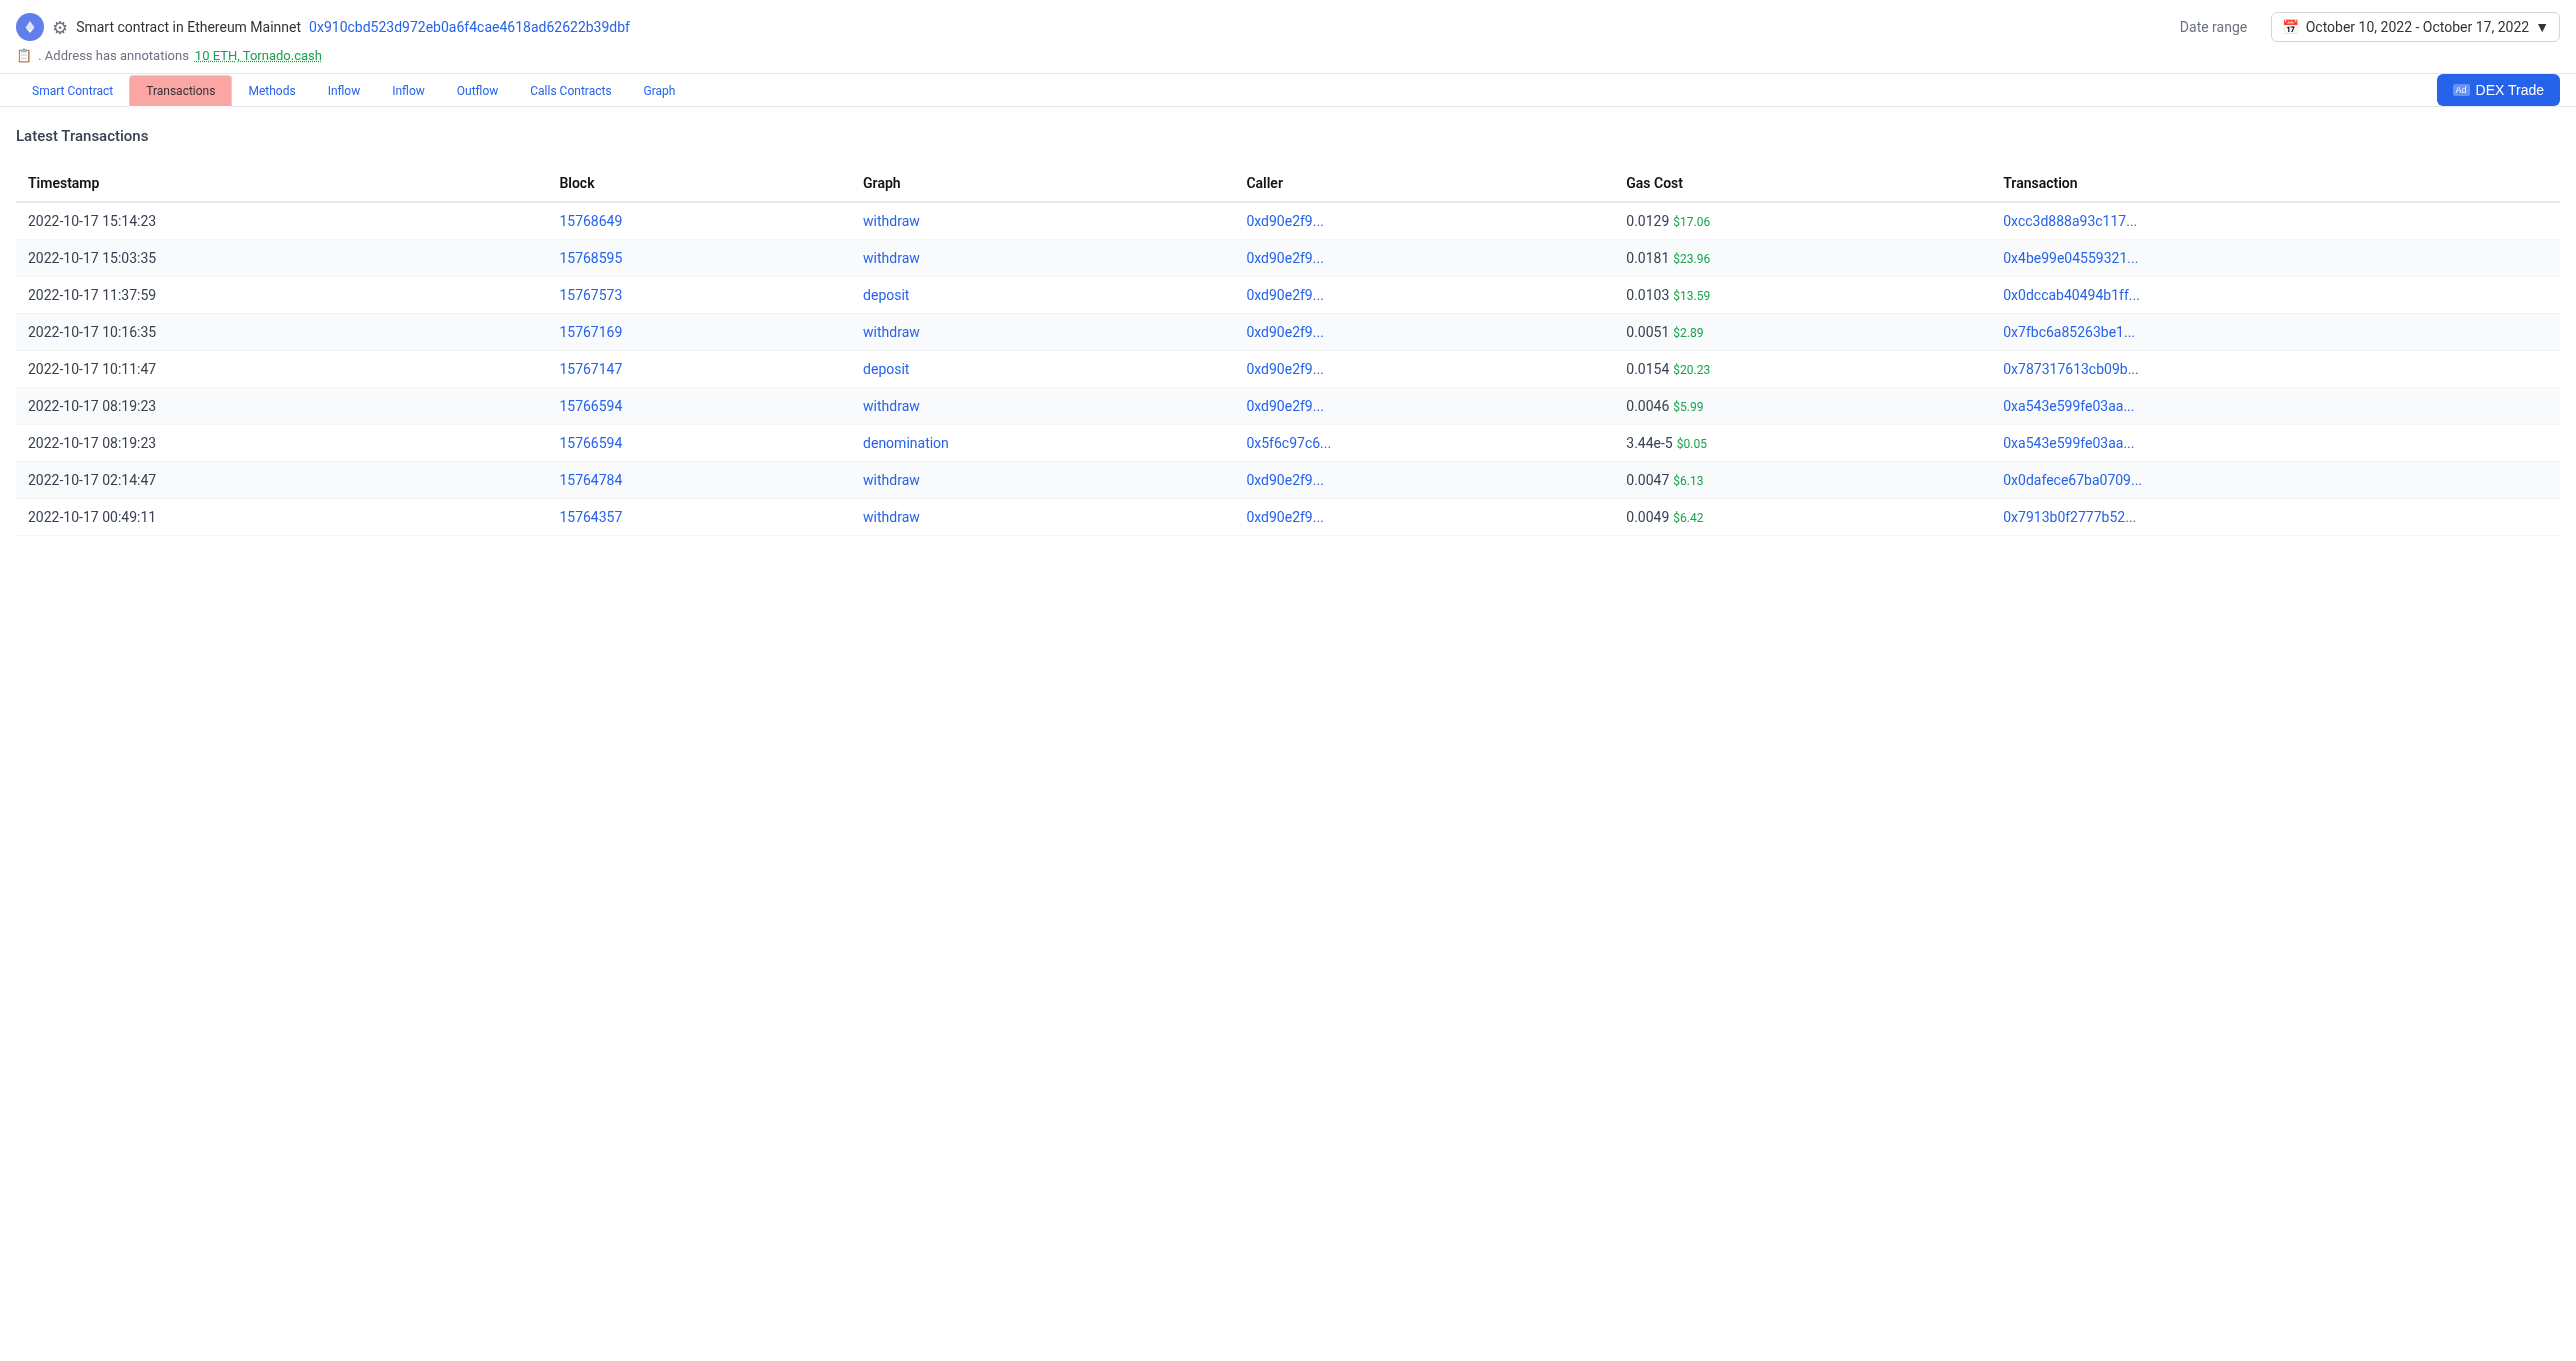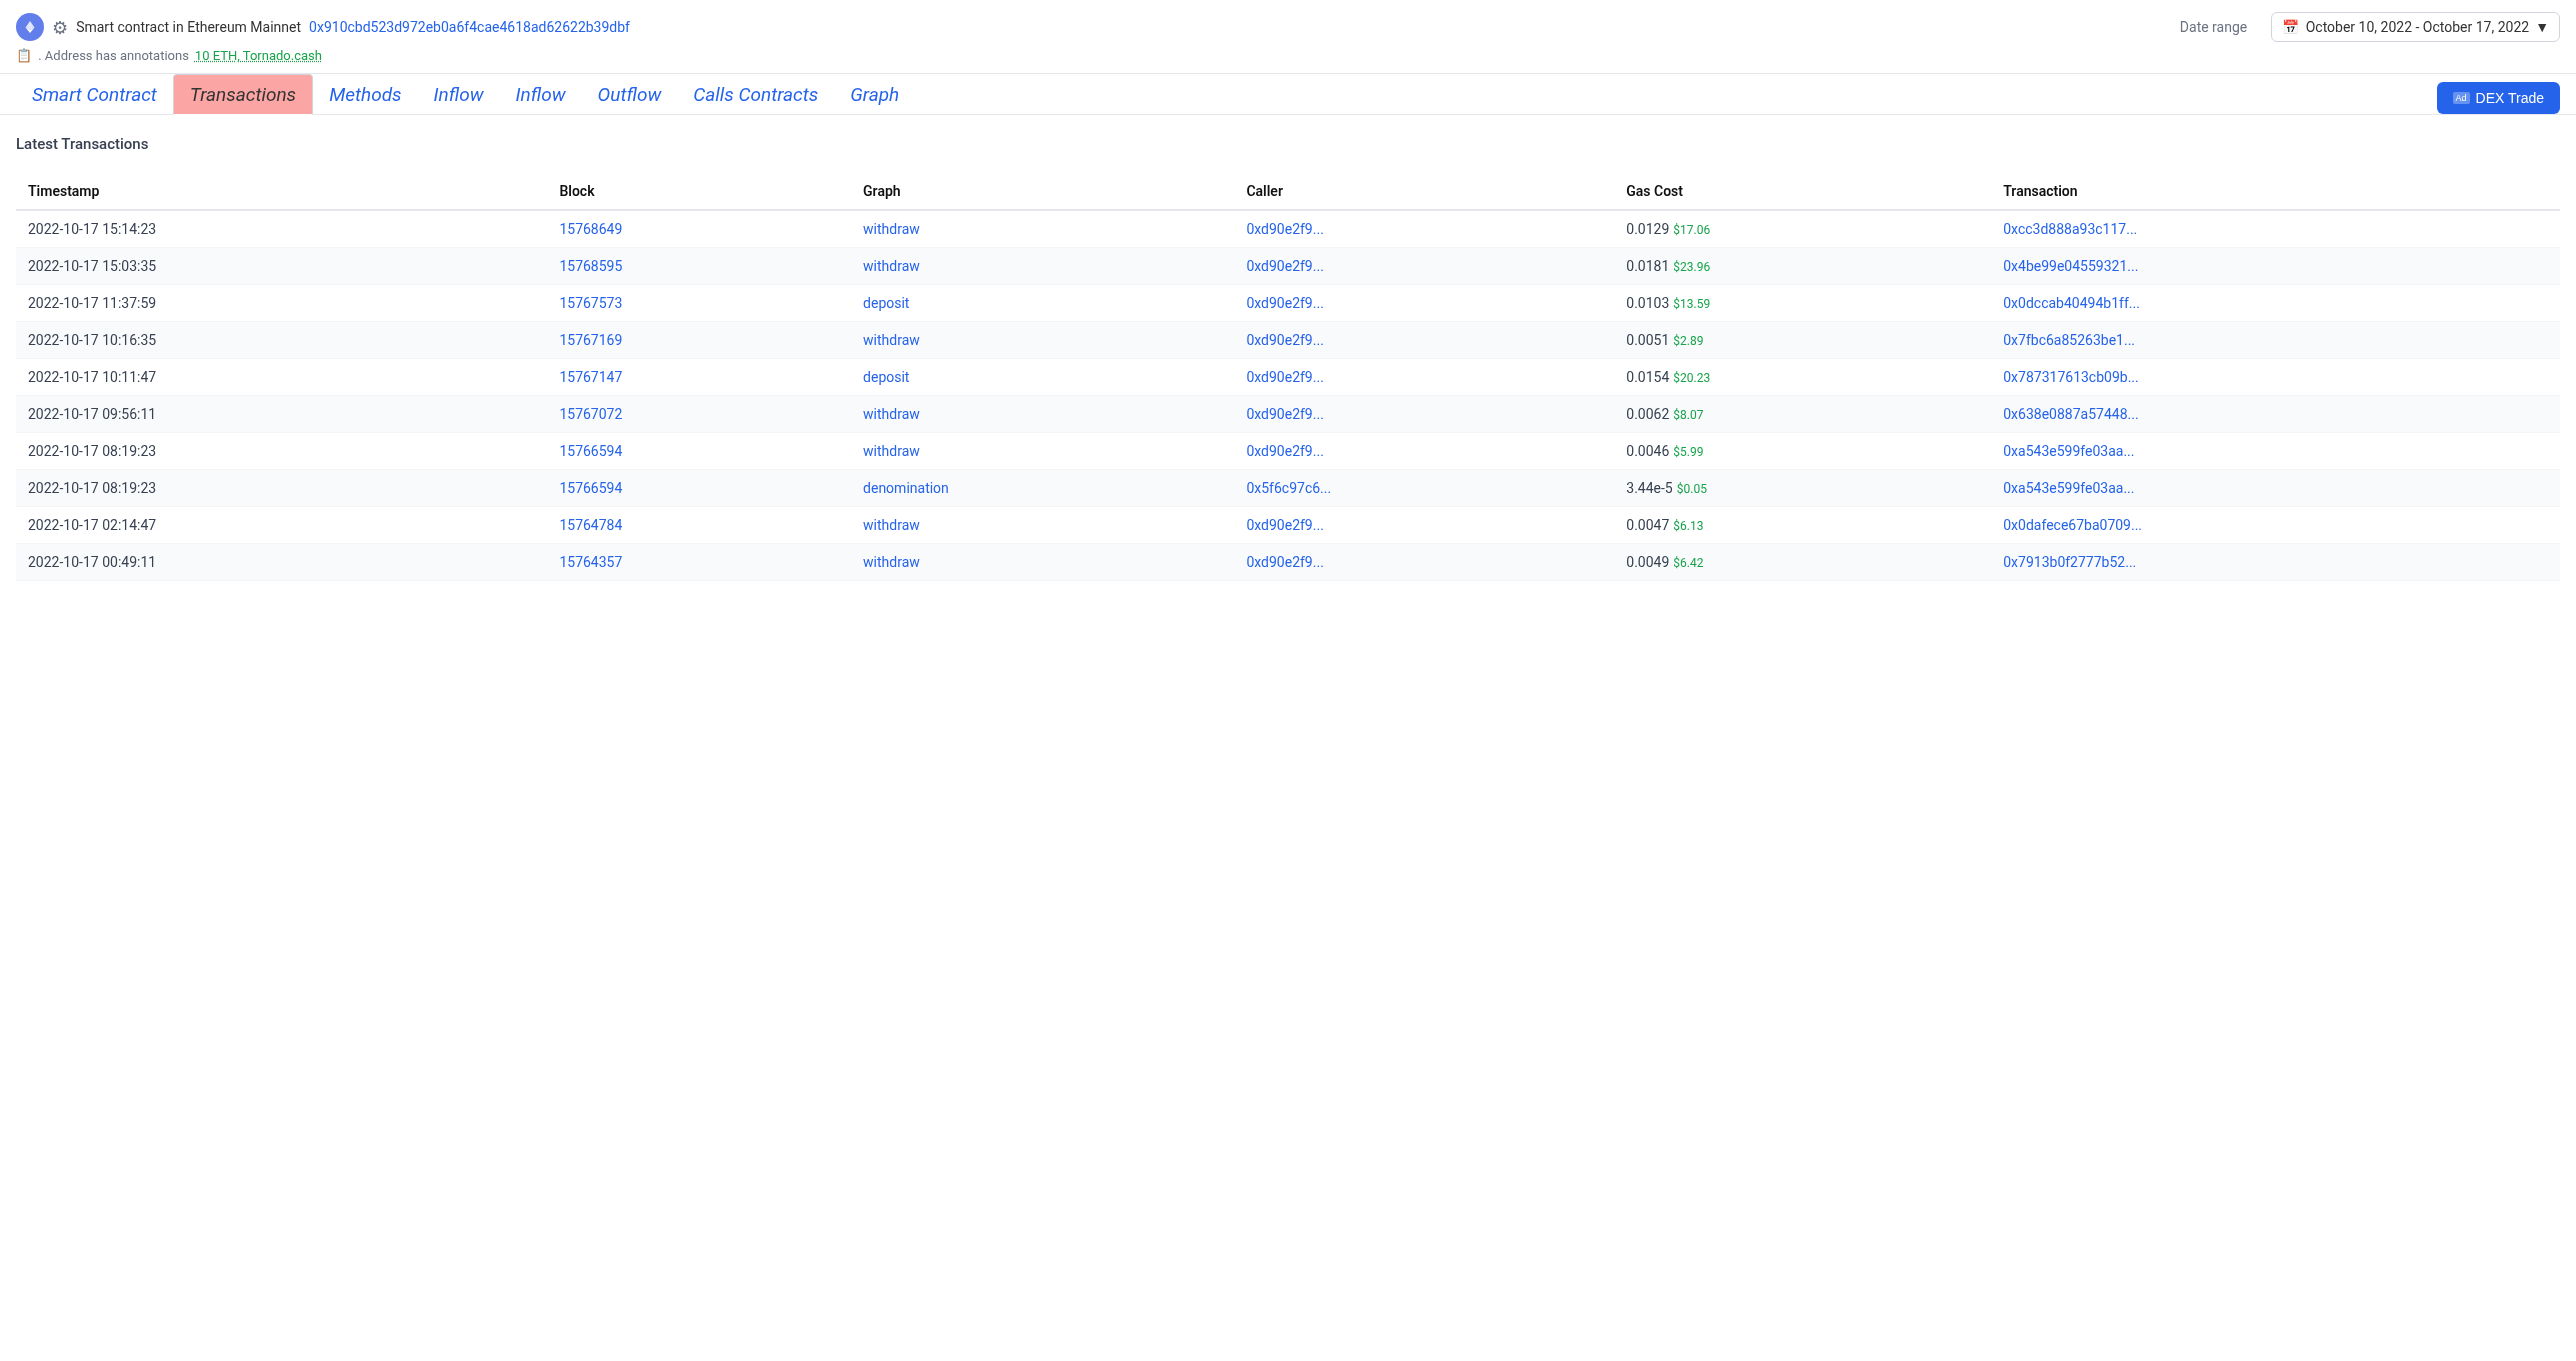--- a/index.html
+++ b/index.html
@@ -74,27 +74,26 @@
       color: #6b7280;
     }
     .annotations-link {
       color: #16a34a;
       text-decoration: underline dotted;
       cursor: pointer;
     }
     .tab {
       padding: 8px 16px;
       cursor: pointer;
-      font-size: 19px;
+      font-size: 12px;
       color: #2563eb;
       border: none;
       background: none;
       text-decoration: none;
       white-space: nowrap;
-      font-style: italic;
     }
     .tab.active {
       color: #333;
       border: 1px solid #d1d5db;
       border-bottom: 1px solid #fff;
       border-radius: 4px 4px 0 0;
       margin-bottom: -1px;
       background: #fca5a5;
     }
     .tab-dex {
@@ -258,28 +257,20 @@
         </tr>
         <tr>
           <td>2022-10-17 10:11:47</td>
           <td><a href="#" class="link-blue">15767147</a></td>
           <td><a href="#" class="link-blue">deposit</a></td>
           <td><a href="#" class="link-blue">0xd90e2f9...</a></td>
           <td style="white-space: nowrap;"><span>0.0154</span><span class="gas-cost-usd">$20.23</span></td>
           <td><a href="#" class="link-blue">0x787317613cb09b...</a></td>
         </tr>
         <tr>
-          <td>2022-10-17 09:56:11</td>
-          <td><a href="#" class="link-blue">15767072</a></td>
-          <td><a href="#" class="link-blue">withdraw</a></td>
-          <td><a href="#" class="link-blue">0xd90e2f9...</a></td>
-          <td style="white-space: nowrap;"><span>0.0062</span><span class="gas-cost-usd">$8.07</span></td>
-          <td><a href="#" class="link-blue">0x638e0887a57448...</a></td>
-        </tr>
-        <tr>
           <td>2022-10-17 08:19:23</td>
           <td><a href="#" class="link-blue">15766594</a></td>
           <td><a href="#" class="link-blue">withdraw</a></td>
           <td><a href="#" class="link-blue">0xd90e2f9...</a></td>
           <td style="white-space: nowrap;"><span>0.0046</span><span class="gas-cost-usd">$5.99</span></td>
           <td><a href="#" class="link-blue">0xa543e599fe03aa...</a></td>
         </tr>
         <tr>
           <td>2022-10-17 08:19:23</td>
           <td><a href="#" class="link-blue">15766594</a></td>

